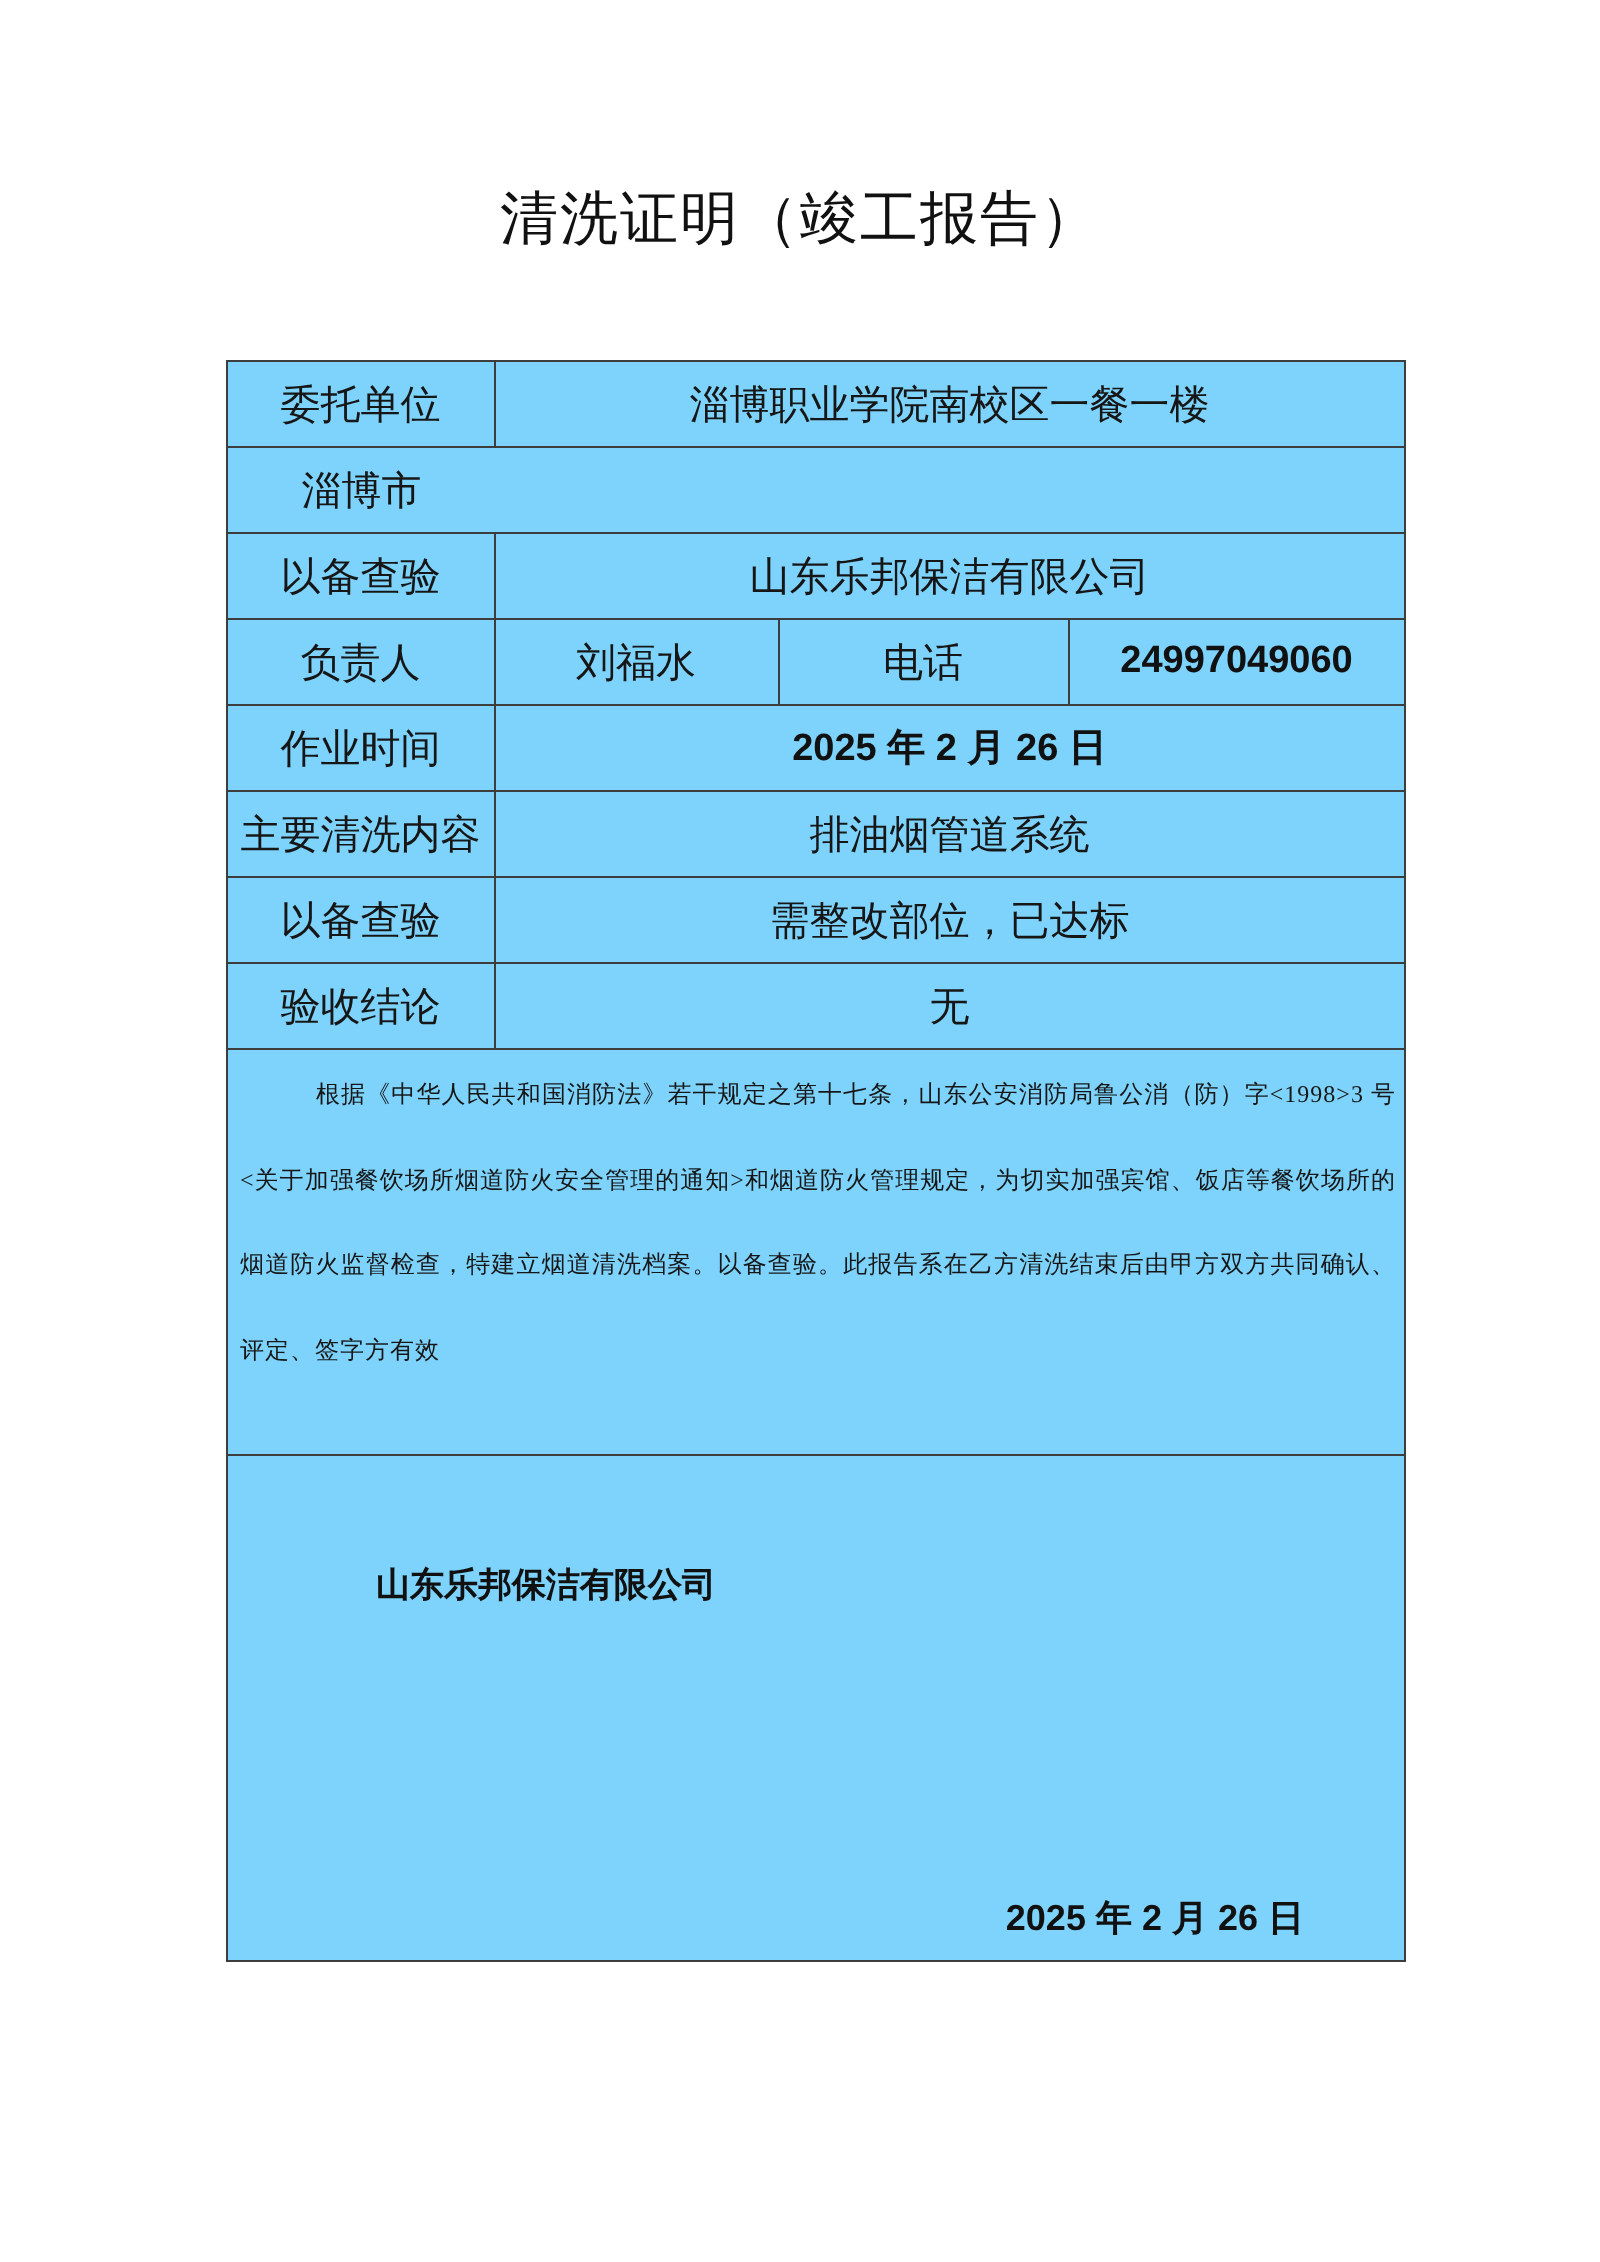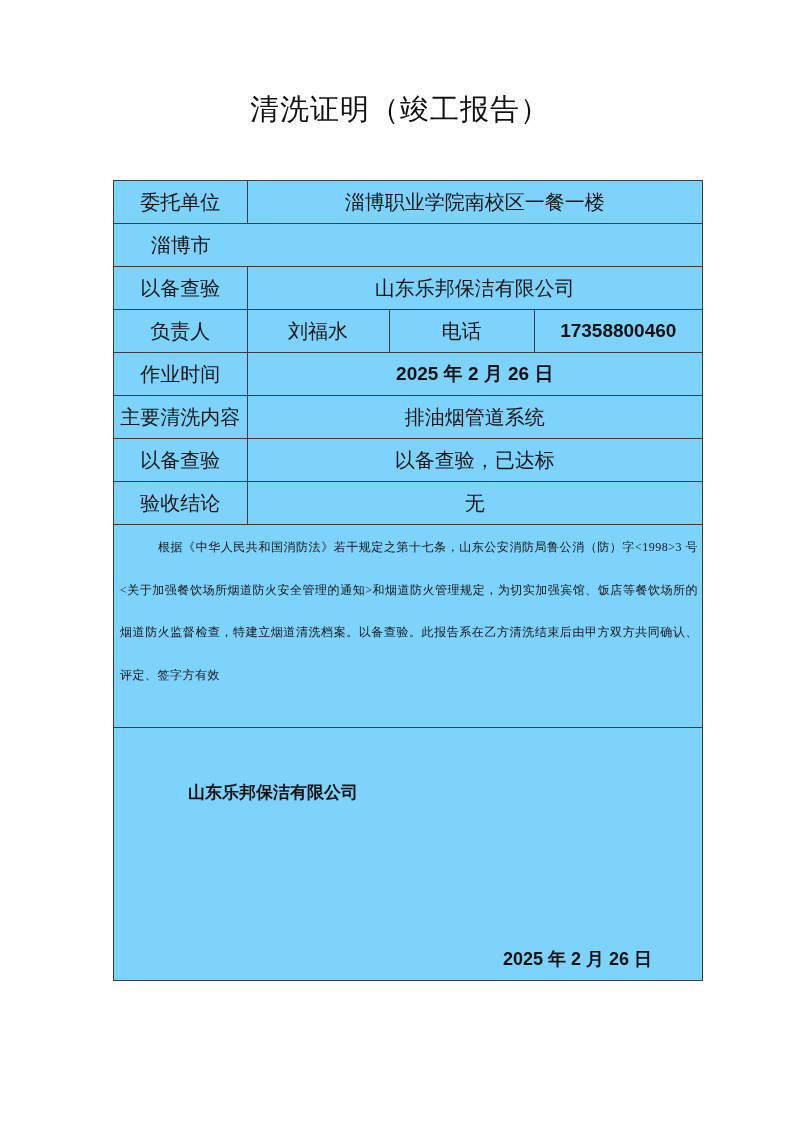--- a/index.html
+++ b/index.html
@@ -91,36 +91,36 @@
 
     <div class="tr">
       <div class="td bordered">以备查验</div>
       <div class="td">山东乐邦保洁有限公司</div>
     </div>
 
     <div class="tr tr-person">
       <div class="td bordered">负责人</div>
       <div class="td bordered">刘福水</div>
       <div class="td bordered">电话</div>
-      <div class="td num">17358800460</div>
+      <div class="td num">24997049060</div>
     </div>
 
     <div class="tr">
       <div class="td bordered">作业时间</div>
       <div class="td num">2025 年 2 月 26 日</div>
     </div>
 
     <div class="tr">
       <div class="td bordered">主要清洗内容</div>
       <div class="td">排油烟管道系统</div>
     </div>
 
     <div class="tr">
       <div class="td bordered">以备查验</div>
-      <div class="td">以备查验，已达标</div>
+      <div class="td">需整改部位，已达标</div>
     </div>
 
     <div class="tr">
       <div class="td bordered">验收结论</div>
       <div class="td">无</div>
     </div>
 
     <div class="tr tr-notes">
       <div class="notes">根据《中华人民共和国消防法》若干规定之第十七条，山东公安消防局鲁公消（防）字&lt;1998&gt;3 号&lt;关于加强餐饮场所烟道防火安全管理的通知&gt;和烟道防火管理规定，为切实加强宾馆、饭店等餐饮场所的烟道防火监督检查，特建立烟道清洗档案。以备查验。此报告系在乙方清洗结束后由甲方双方共同确认、评定、签字方有效</div>
     </div>

